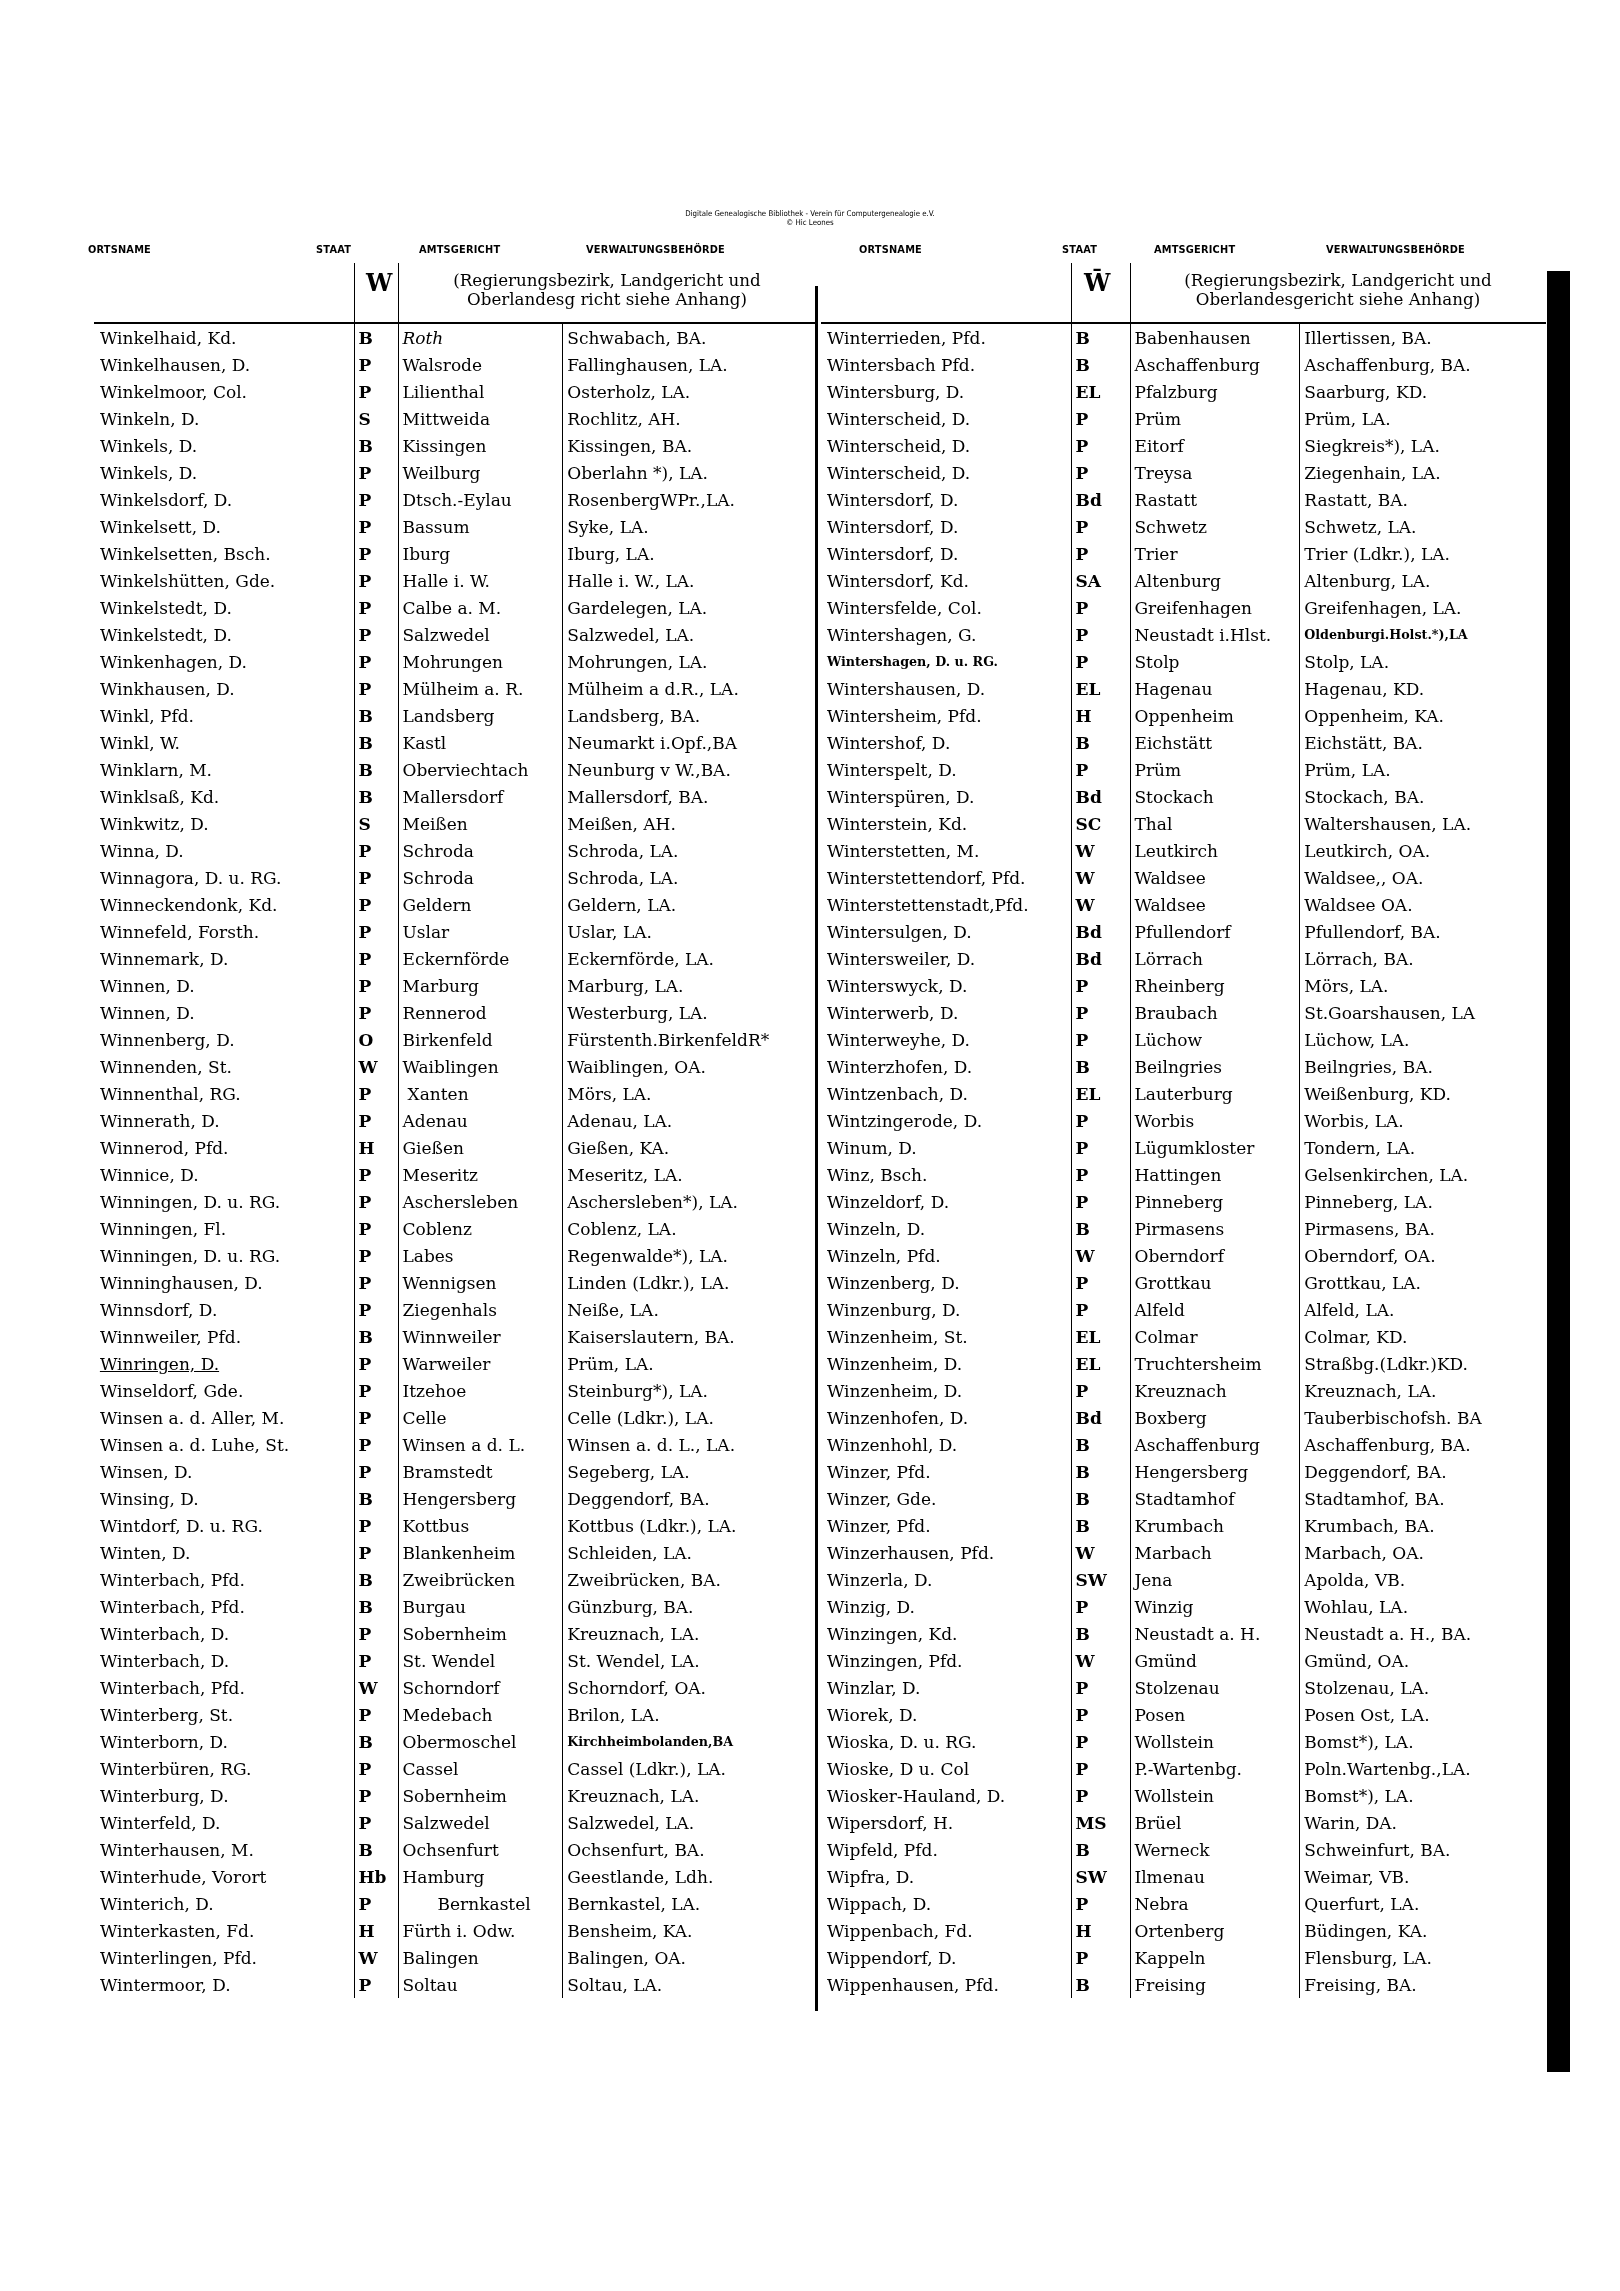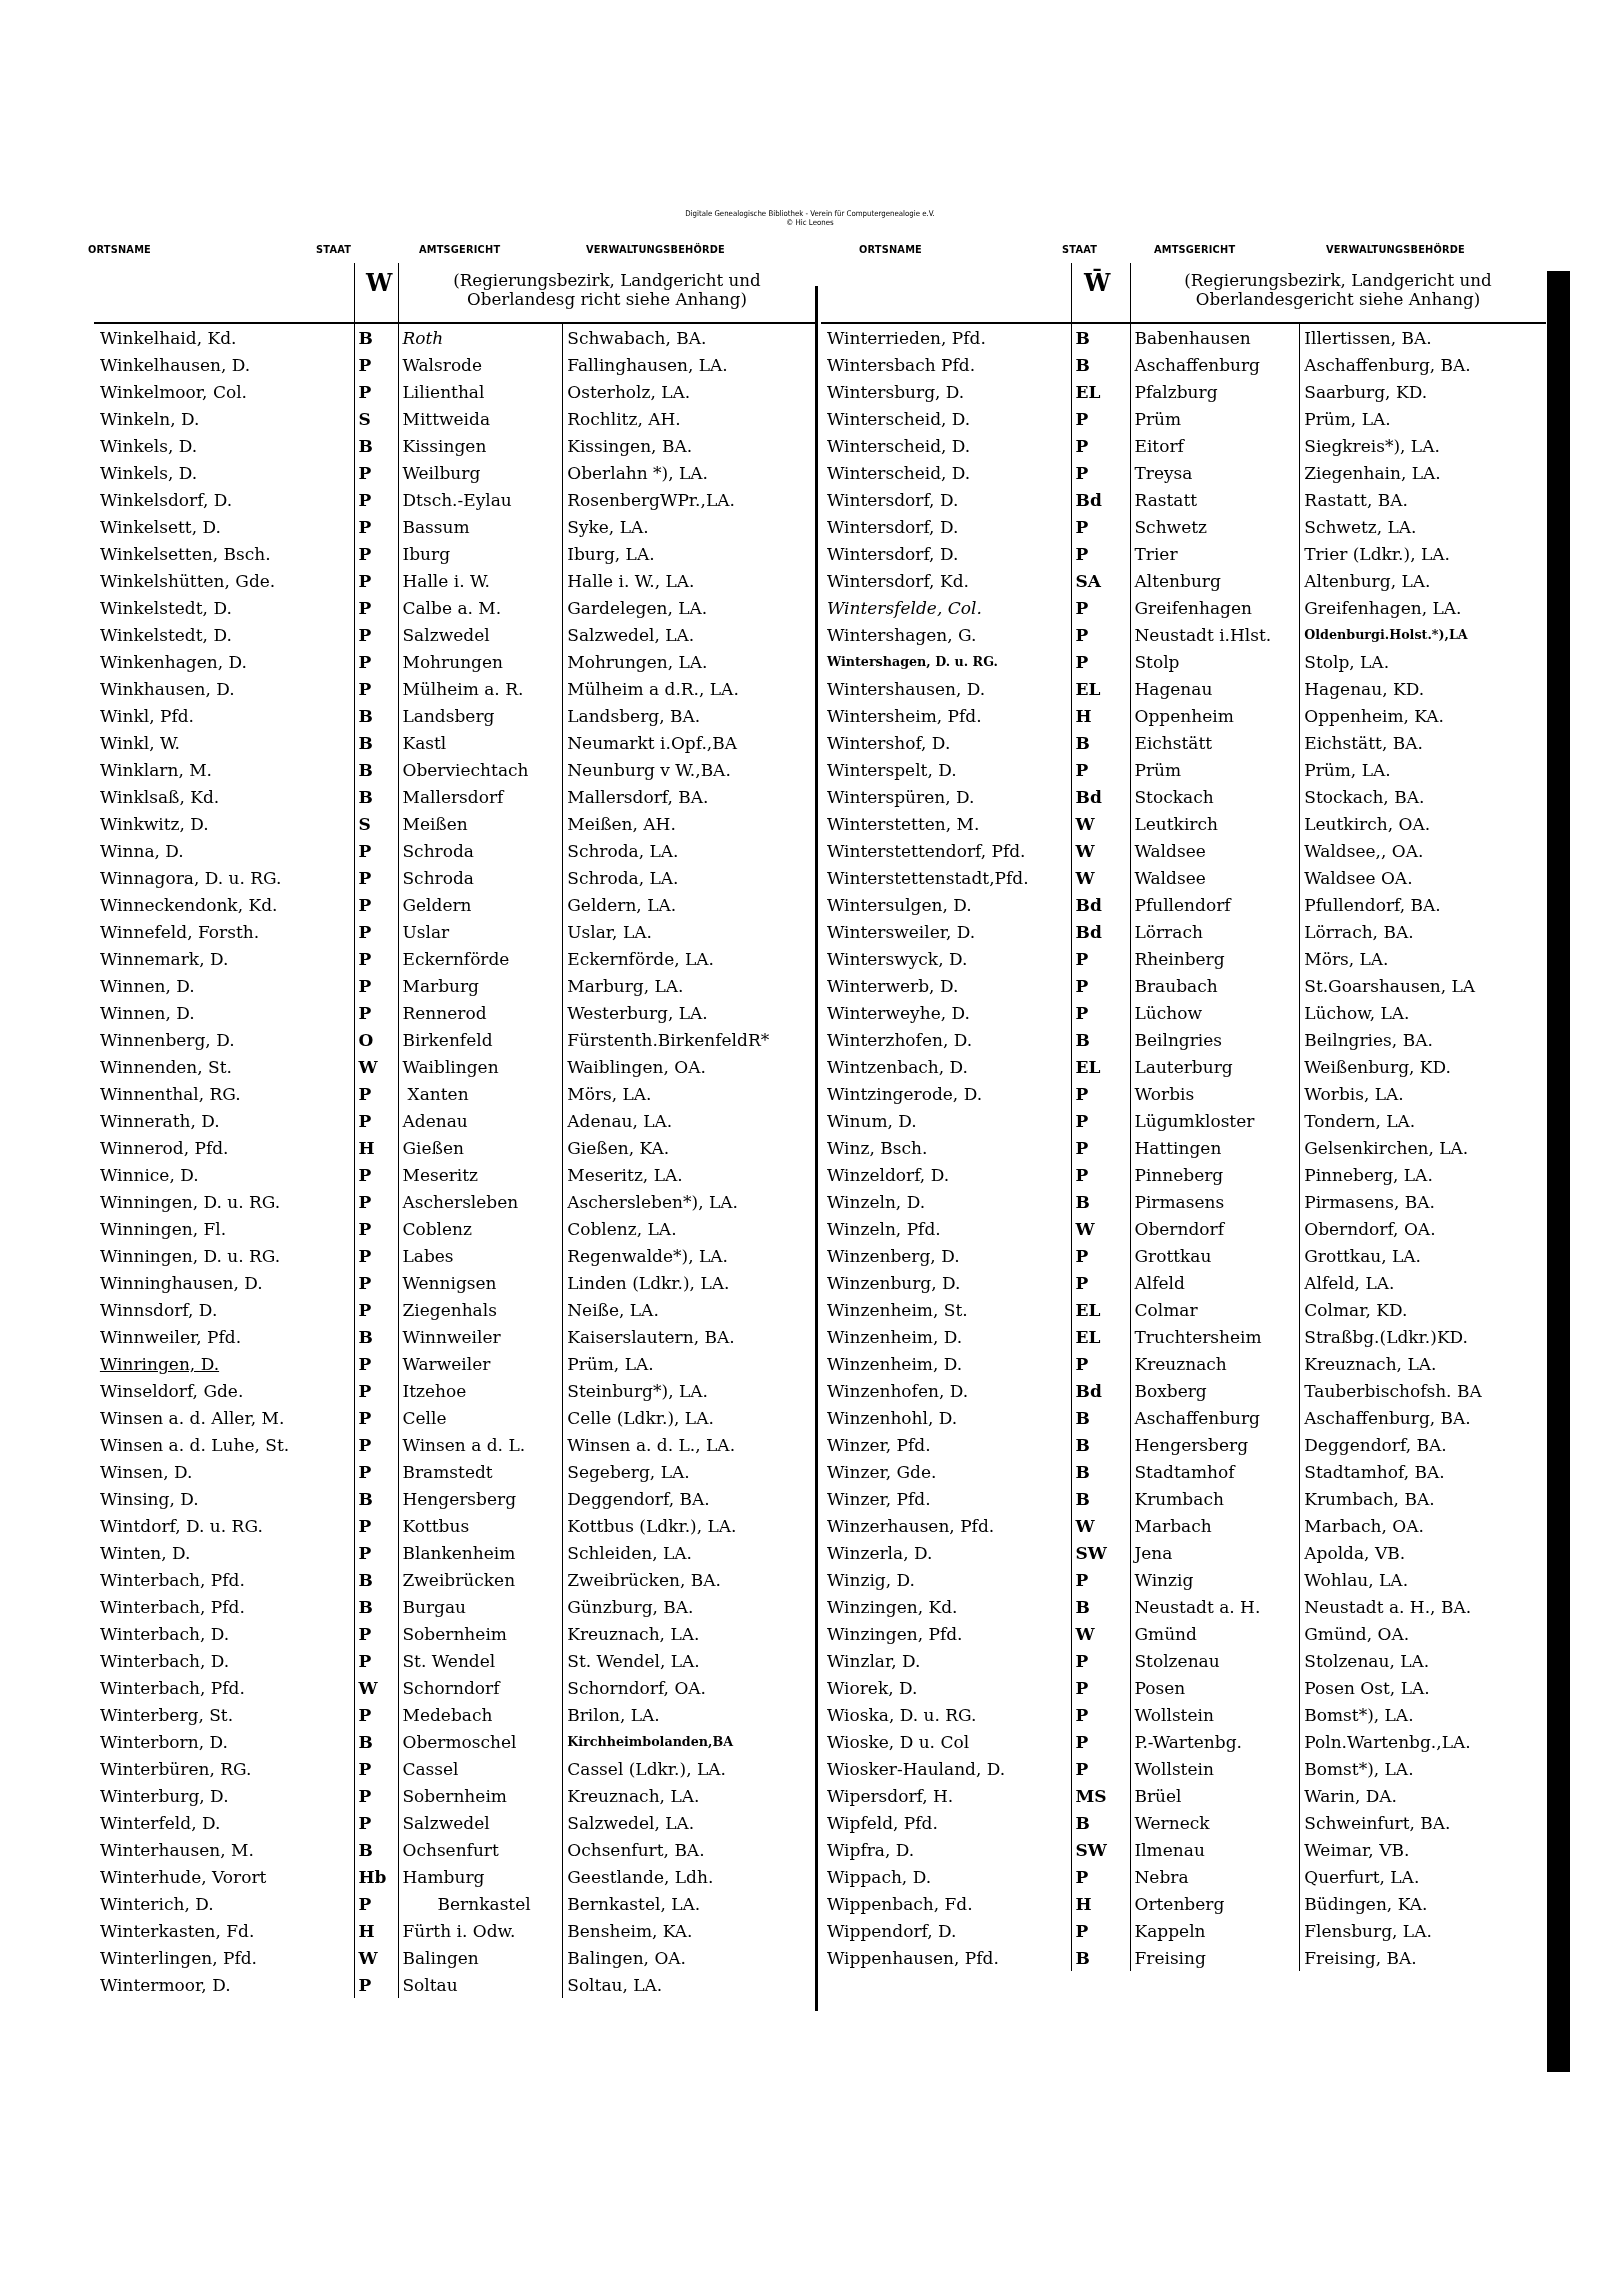--- a/index.html
+++ b/index.html
@@ -495,21 +495,21 @@
         <span class="c-amt" style="width: 170px;">Trier</span>
         <span class="c-verw" style="width: 247px;">Trier (Ldkr.), LA.</span>
       </div>
       <div class="row">
         <span class="c-name" style="width: 250px;">Wintersdorf, Kd.</span>
         <span class="c-staat" style="width: 59px;">SA</span>
         <span class="c-amt" style="width: 170px;">Altenburg</span>
         <span class="c-verw" style="width: 247px;">Altenburg, LA.</span>
       </div>
       <div class="row">
-        <span class="c-name" style="width: 250px; font-style: italic;">Wintersfelde, Col.</span>
+        <span class="c-name" style="width: 250px;">Wintersfelde, Col.</span>
         <span class="c-staat" style="width: 59px;">P</span>
         <span class="c-amt" style="width: 170px;">Greifenhagen</span>
         <span class="c-verw" style="width: 247px;">Greifenhagen, LA.</span>
       </div>
       <div class="row">
         <span class="c-name" style="width: 250px;">Wintershagen, G.</span>
         <span class="c-staat" style="width: 59px;">P</span>
         <span class="c-amt" style="width: 170px;">Neustadt i.Hlst.</span>
         <span class="c-verw small" style="width: 247px;">Oldenburgi.Holst.*),LA</span>
       </div>
@@ -541,20 +541,26 @@
         <span class="c-name" style="width: 250px;">Winterspelt, D.</span>
         <span class="c-staat" style="width: 59px;">P</span>
         <span class="c-amt" style="width: 170px;">Prüm</span>
         <span class="c-verw" style="width: 247px;">Prüm, LA.</span>
       </div>
       <div class="row">
         <span class="c-name" style="width: 250px;">Winterspüren, D.</span>
         <span class="c-staat" style="width: 59px;">Bd</span>
         <span class="c-amt" style="width: 170px;">Stockach</span>
         <span class="c-verw" style="width: 247px;">Stockach, BA.</span>
+      </div>
+      <div class="row">
+        <span class="c-name" style="width: 250px;">Winterstein, Kd.</span>
+        <span class="c-staat" style="width: 59px;">SC</span>
+        <span class="c-amt" style="width: 170px;">Thal</span>
+        <span class="c-verw" style="width: 247px;">Waltershausen, LA.</span>
       </div>
       <div class="row">
         <span class="c-name" style="width: 250px;">Winterstetten, M.</span>
         <span class="c-staat" style="width: 59px;">W</span>
         <span class="c-amt" style="width: 170px;">Leutkirch</span>
         <span class="c-verw" style="width: 247px;">Leutkirch, OA.</span>
       </div>
       <div class="row">
         <span class="c-name" style="width: 250px;">Winterstettendorf, Pfd.</span>
         <span class="c-staat" style="width: 59px;">W</span>

